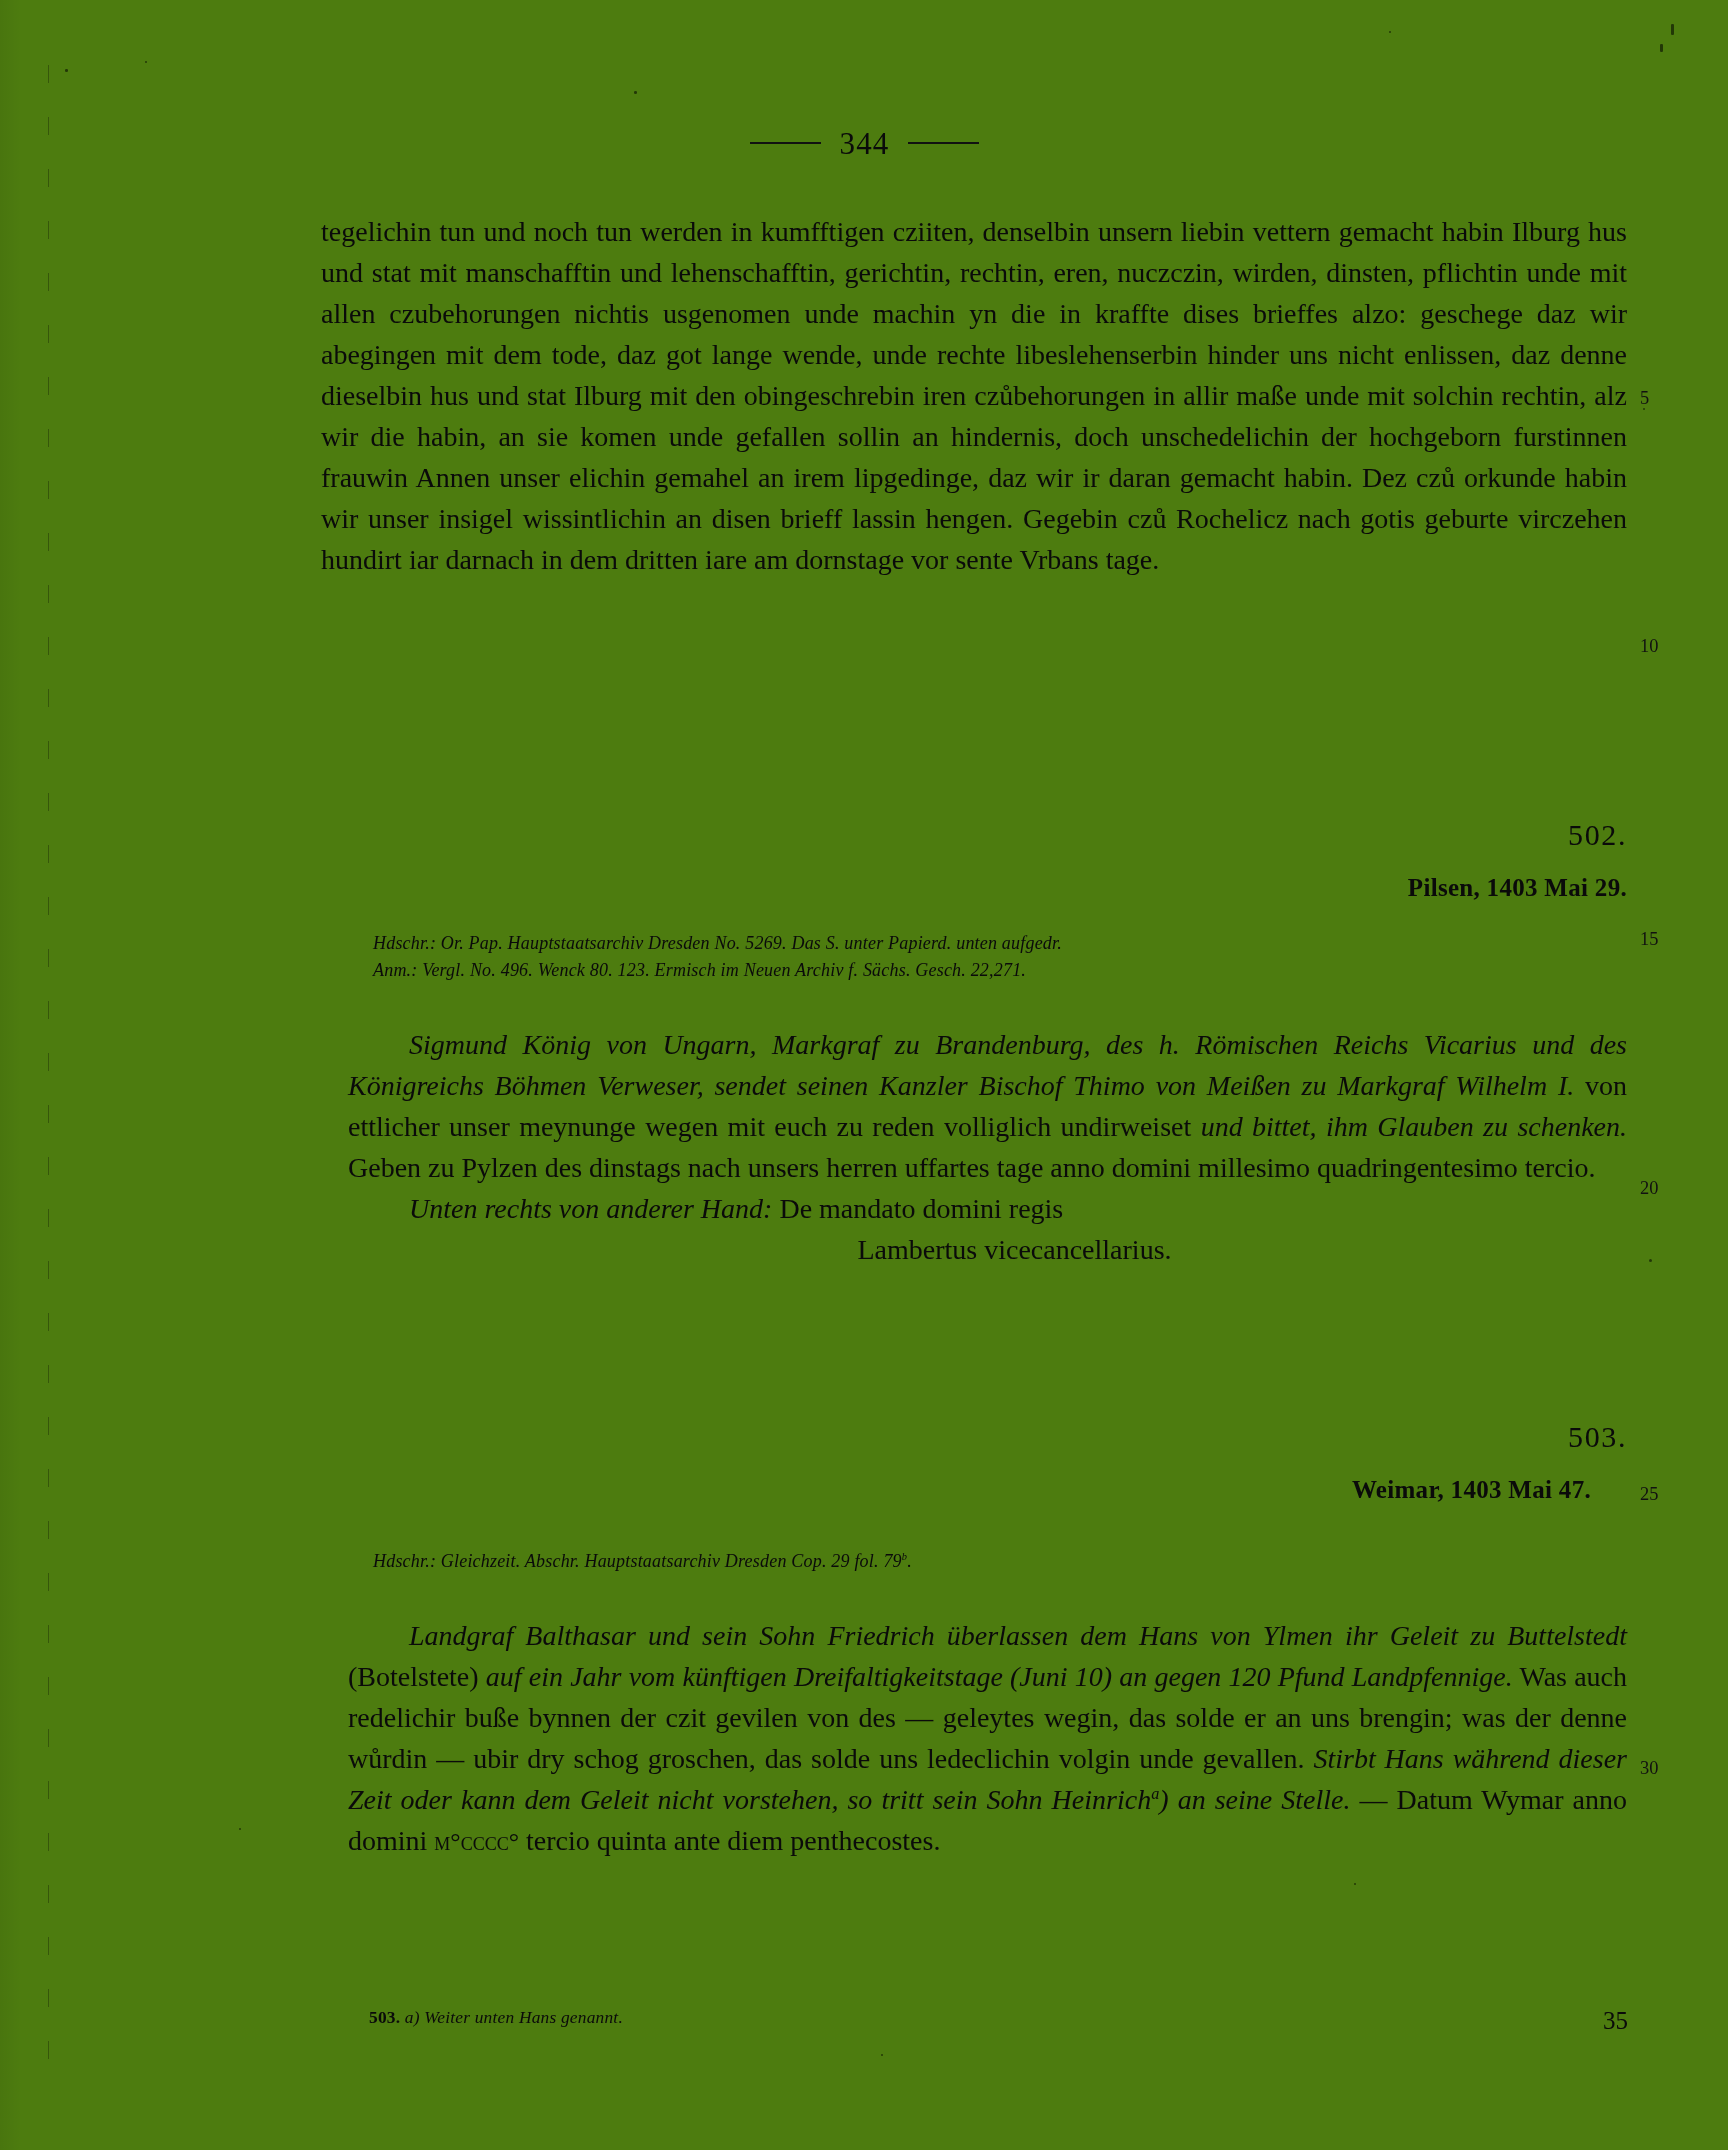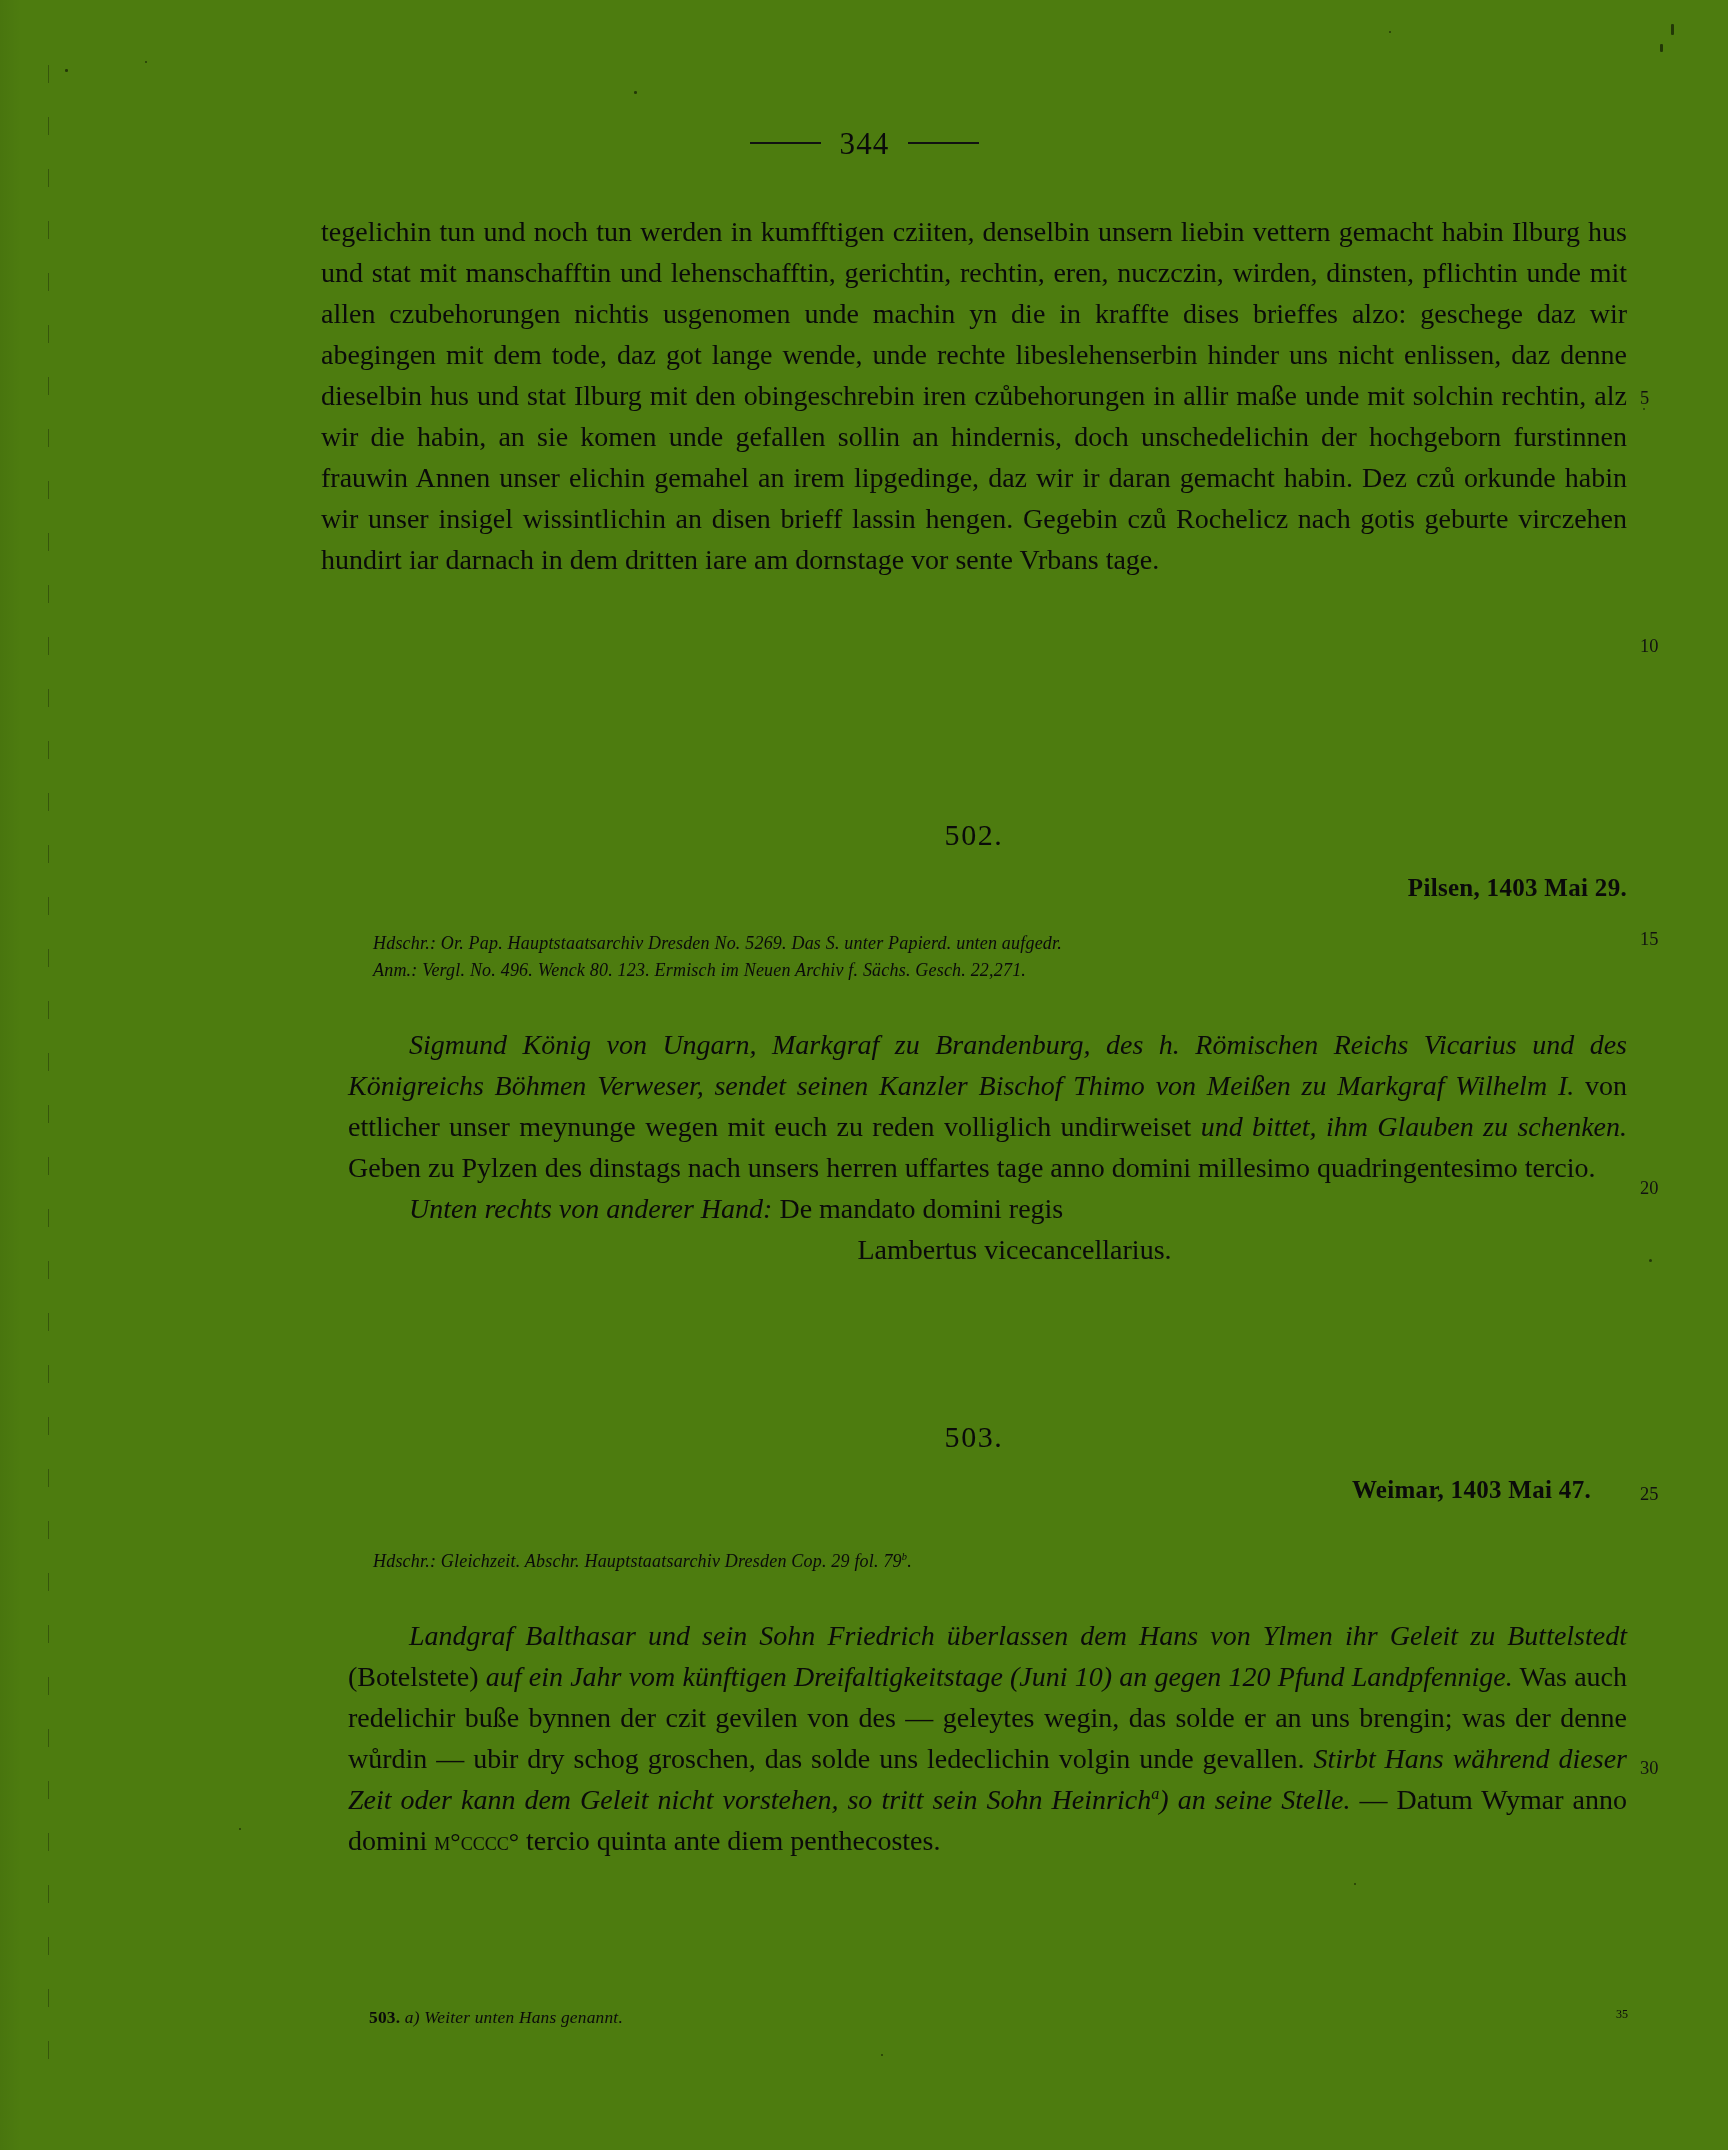--- a/index.html
+++ b/index.html
@@ -90,21 +90,21 @@
     font-size: 0.92em;
   }
   .sup {
     font-size: 0.58em;
     vertical-align: super;
     line-height: 0;
   }
 
   
   .sec-num {
-    text-align: center;
+    text-align: right;
     font-size: 30px;
     letter-spacing: 1.6px;
   }
 
   
   .dateline {
     text-align: right;
     font-size: 25px;
     font-weight: bold;
     letter-spacing: 0.3px;
@@ -135,21 +135,21 @@
     font-size: 17.4px;
     font-style: italic;
     letter-spacing: 0.2px;
   }
   .footnote .num { font-weight: bold; font-style: normal; }
 
   .signature {
     position: absolute;
     right: 101px;
     top: 2007px;
-    font-size: 12px;
+    font-size: 25px;
   }
 
   
   .centered-run {
     text-align: center;
     font-size: 28px;
     line-height: 41px;
   }
 </style>
 </head>

